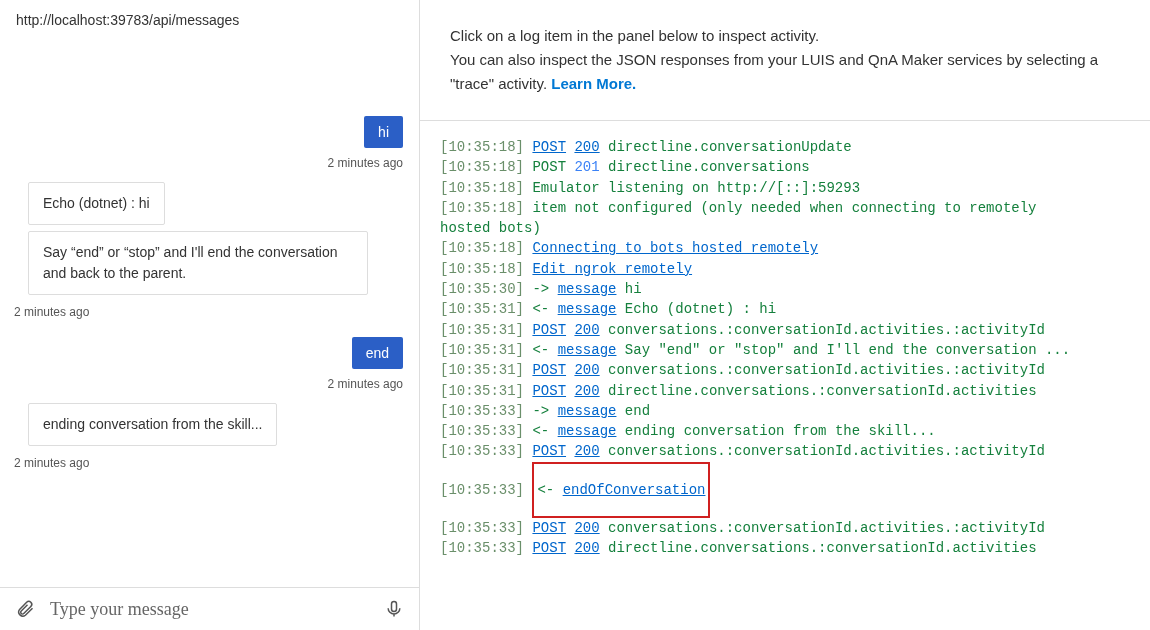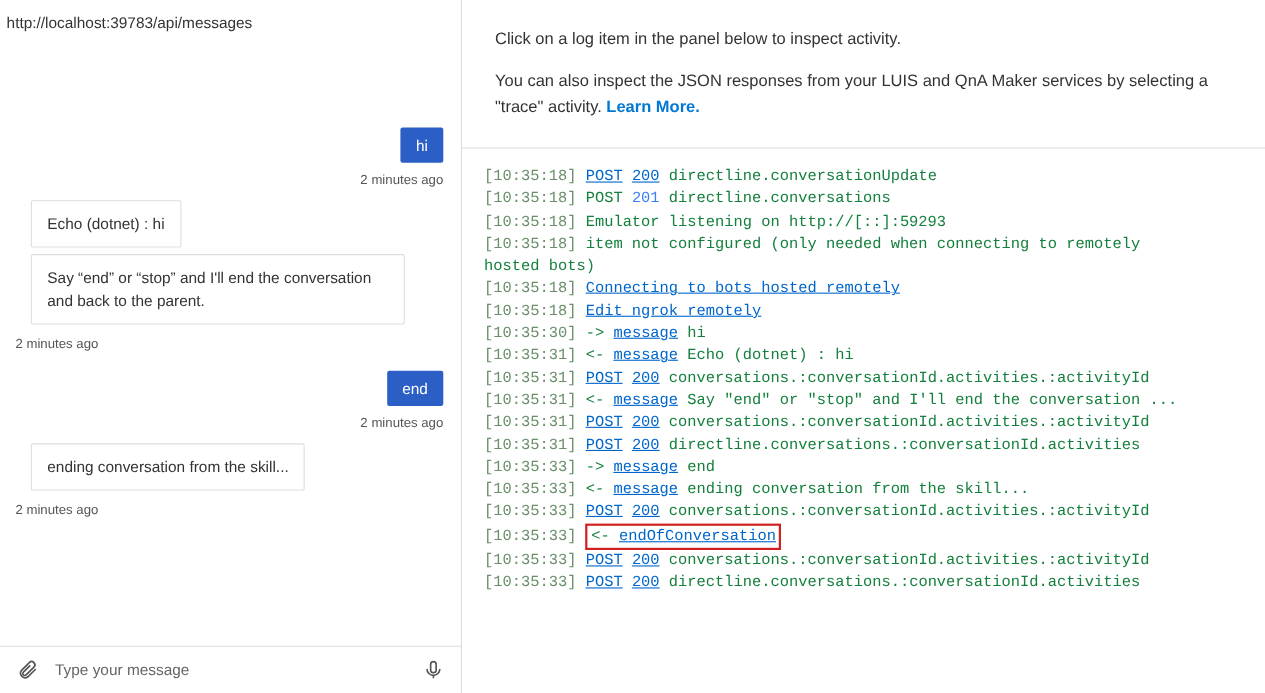--- a/index.html
+++ b/index.html
@@ -13,21 +13,21 @@
     overflow: hidden;
     display: flex;
   }
   .left-panel {
     width: 420px;
     border-right: 1px solid #ddd;
     display: flex;
     flex-direction: column;
   }
   .url-bar {
-    padding: 12px 6px;
+    padding: 12px 16px;
     font-size: 14px;
     color: #333;
   }
   .chat-area {
     flex: 1;
     padding: 8px 16px 8px 28px;
     overflow-y: auto;
     display: flex;
     flex-direction: column;
   }
@@ -72,58 +72,59 @@
     border-top: 1px solid #ddd;
     display: flex;
     align-items: center;
     padding: 10px 14px;
     gap: 14px;
   }
   .input-bar input {
     flex: 1;
     border: none;
     outline: none;
-    font-size: 14px;
+    font-size: 18px;
     color: #737373;
+    font-family: Liberation Serif, serif;
   }
   .input-bar input::placeholder { color: #666; }
   .icon-slot { width: 22px; height: 22px; color: #555; display:flex; align-items:center; justify-content:center; }
   .right-panel {
     flex: 1;
     display: flex;
     flex-direction: column;
   }
   .info-block {
     padding: 24px 30px;
     border-bottom: 1px solid #ddd;
     line-height: 1.6;
     color: #333;
     font-size: 15px;
   }
-  .info-block p { margin-bottom: 14px; }
+  .info-block p { }
   .info-block p:last-child { margin-bottom: 0; }
   .info-block a { color: #0078d4; text-decoration: none; font-weight: 600; }
   .log-panel {
     flex: 1;
     padding: 16px 20px;
     font-family: Consolas, "Courier New", monospace;
     font-size: 14px;
     line-height: 1.45;
     overflow-y: auto;
     white-space: nowrap;
   }
   .log-line { color: #555; }
   .ts { color: #6a8f6a; }
   .status-nogap { color: #3b82f6; text-align: center; }
   .linkish { color: #0066cc; text-decoration: underline; }
   .rest { color: #15803d; }
   .highlight-box {
     display: inline-block;
     border: 2px solid #d02020;
-    padding: 0 3px;
+    padding: 16px 3px;
   }
 </style>
 </head>
 <body>
 
 <div class="left-panel">
   <div class="url-bar">http://localhost:39783/api/messages</div>
 
   <div class="chat-area">
     <div class="msg-user">hi</div>

